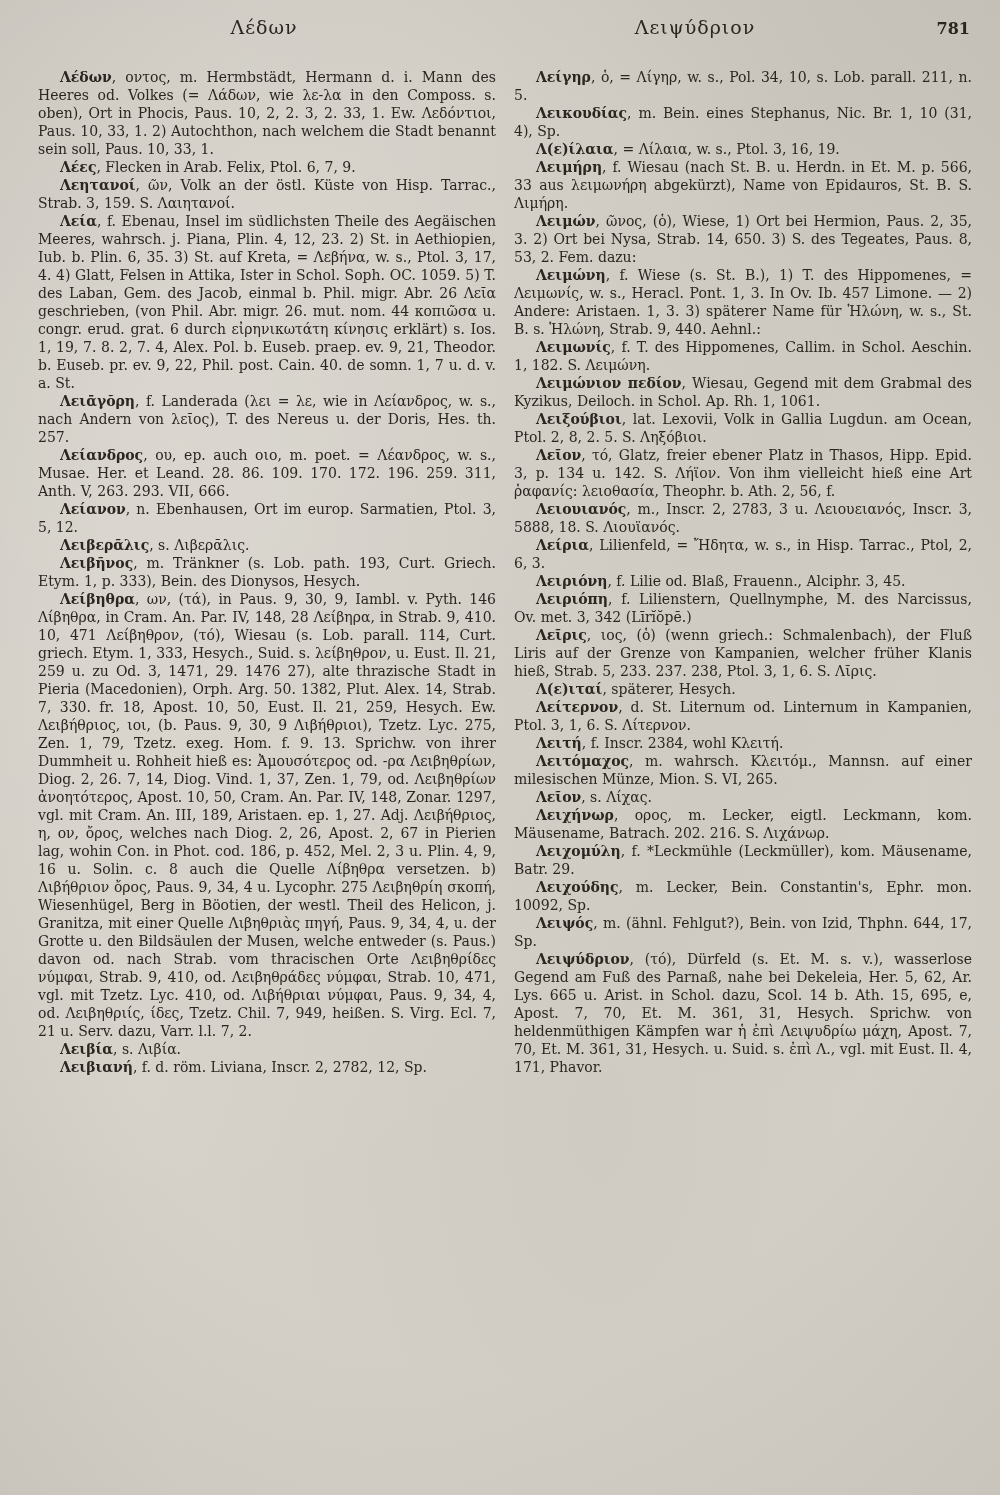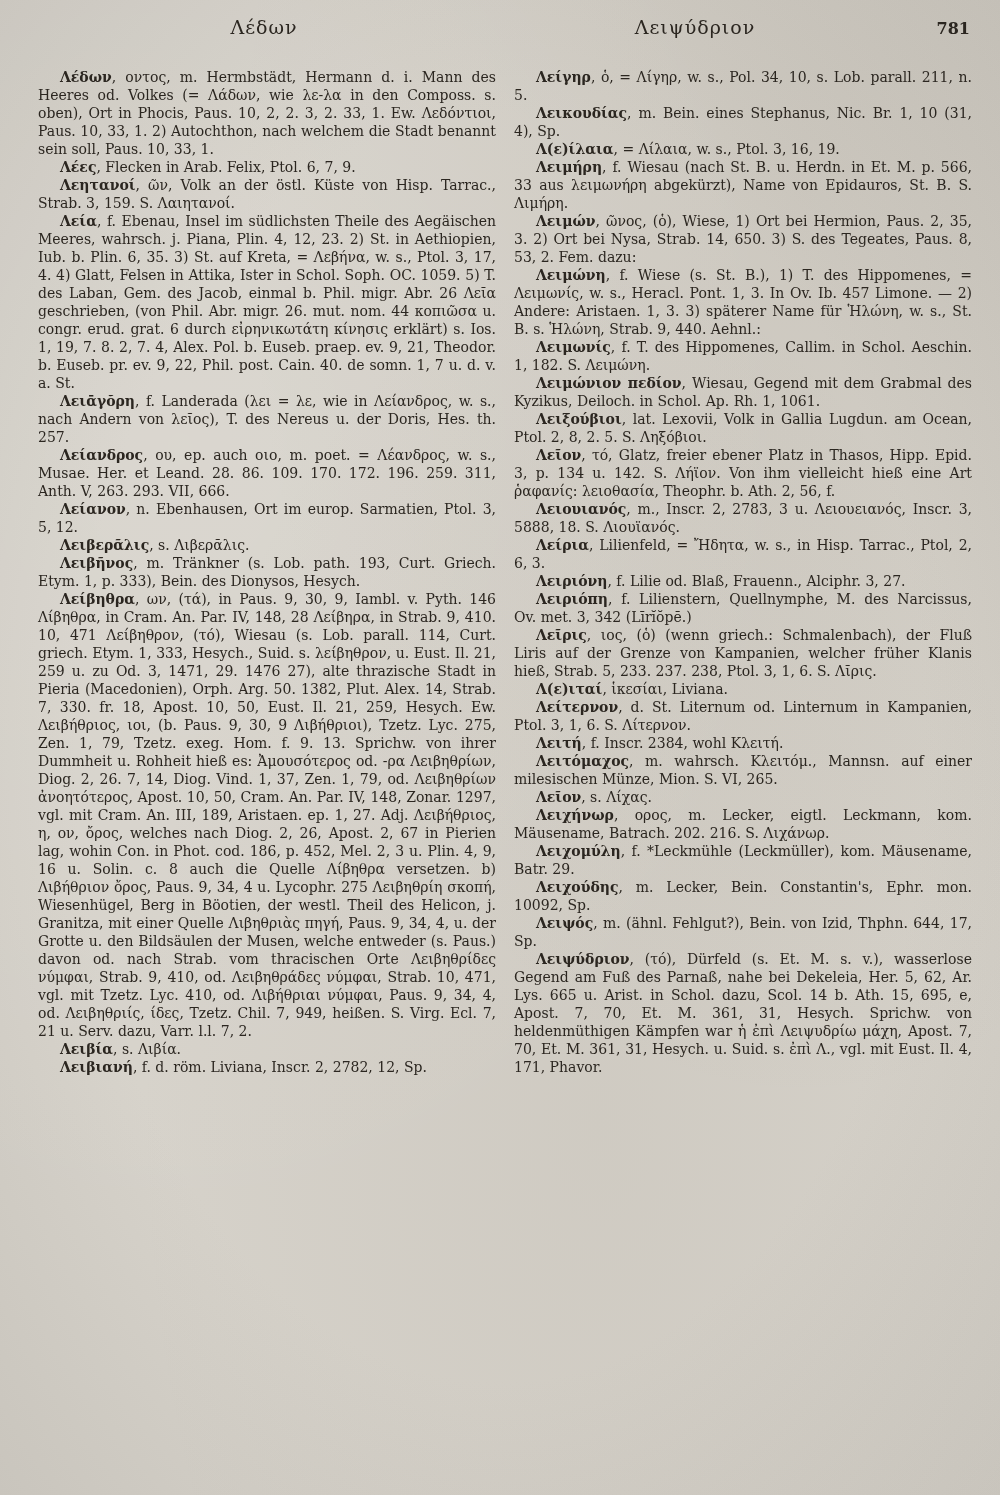--- a/index.html
+++ b/index.html
@@ -69,24 +69,24 @@
         <p class="entry"><span class="hw">Λ(ε)ίλαια</span><span class="bd">, = Λίλαια, w. s., Ptol. 3, 16, 19.</span></p>
         <p class="entry"><span class="hw">Λειμήρη</span><span class="bd">, f. Wiesau (nach St. B. u. Herdn. in Et. M. p. 566, 33 aus λειμωνήρη abgekürzt), Name von Epidauros, St. B. S. Λιμήρη.</span></p>
         <p class="entry"><span class="hw">Λειμών</span><span class="bd">, ῶνος, (ὁ), Wiese, 1) Ort bei Hermion, Paus. 2, 35, 3. 2) Ort bei Nysa, Strab. 14, 650. 3) S. des Tegeates, Paus. 8, 53, 2. Fem. dazu:</span></p>
         <p class="entry"><span class="hw">Λειμώνη</span><span class="bd">, f. Wiese (s. St. B.), 1) T. des Hippomenes, = Λειμωνίς, w. s., Heracl. Pont. 1, 3. In Ov. Ib. 457 Limone. — 2) Andere: Aristaen. 1, 3. 3) späterer Name für Ἡλώνη, w. s., St. B. s. Ἡλώνη, Strab. 9, 440. Aehnl.:</span></p>
         <p class="entry"><span class="hw">Λειμωνίς</span><span class="bd">, f. T. des Hippomenes, Callim. in Schol. Aeschin. 1, 182. S. Λειμώνη.</span></p>
         <p class="entry"><span class="hw">Λειμώνιον πεδίον</span><span class="bd">, Wiesau, Gegend mit dem Grabmal des Kyzikus, Deiloch. in Schol. Ap. Rh. 1, 1061.</span></p>
         <p class="entry"><span class="hw">Λειξούβιοι</span><span class="bd">, lat. Lexovii, Volk in Gallia Lugdun. am Ocean, Ptol. 2, 8, 2. 5. S. Ληξόβιοι.</span></p>
         <p class="entry"><span class="hw">Λεῖον</span><span class="bd">, τό, Glatz, freier ebener Platz in Thasos, Hipp. Epid. 3, p. 134 u. 142. S. Λήϊον. Von ihm vielleicht hieß eine Art ῥαφανίς: λειοθασία, Theophr. b. Ath. 2, 56, f.</span></p>
         <p class="entry"><span class="hw">Λειουιανός</span><span class="bd">, m., Inscr. 2, 2783, 3 u. Λειουειανός, Inscr. 3, 5888, 18. S. Λιουϊανός.</span></p>
         <p class="entry"><span class="hw">Λείρια</span><span class="bd">, Lilienfeld, = Ἤδητα, w. s., in Hisp. Tarrac., Ptol, 2, 6, 3.</span></p>
-        <p class="entry"><span class="hw">Λειριόνη</span><span class="bd">, f. Lilie od. Blaß, Frauenn., Alciphr. 3, 27.</span></p>
+        <p class="entry"><span class="hw">Λειριόνη</span><span class="bd">, f. Lilie od. Blaß, Frauenn., Alciphr. 3, 45.</span></p>
         <p class="entry"><span class="hw">Λειριόπη</span><span class="bd">, f. Lilienstern, Quellnymphe, M. des Narcissus, Ov. met. 3, 342 (Līrĭŏpē.)</span></p>
         <p class="entry"><span class="hw">Λεῖρις</span><span class="bd">, ιος, (ὁ) (wenn griech.: Schmalenbach), der Fluß Liris auf der Grenze von Kampanien, welcher früher Klanis hieß, Strab. 5, 233. 237. 238, Ptol. 3, 1, 6. S. Λῖρις.</span></p>
-        <p class="entry"><span class="hw">Λ(ε)ιταί</span><span class="bd">, ἱκεσίαι, Liviana.</span></p>
+        <p class="entry"><span class="hw">Λ(ε)ιταί</span><span class="bd">, späterer, Hesych.</span></p>
         <p class="entry"><span class="hw">Λείτερνον</span><span class="bd">, d. St. Liternum od. Linternum in Kampanien, Ptol. 3, 1, 6. S. Λίτερνον.</span></p>
         <p class="entry"><span class="hw">Λειτή</span><span class="bd">, f. Inscr. 2384, wohl Κλειτή.</span></p>
         <p class="entry"><span class="hw">Λειτόμαχος</span><span class="bd">, m. wahrsch. Κλειτόμ., Mannsn. auf einer milesischen Münze, Mion. S. VI, 265.</span></p>
         <p class="entry"><span class="hw">Λεῖον</span><span class="bd">, s. Λίχας.</span></p>
         <p class="entry"><span class="hw">Λειχήνωρ</span><span class="bd">, ορος, m. Lecker, eigtl. Leckmann, kom. Mäusename, Batrach. 202. 216. S. Λιχάνωρ.</span></p>
         <p class="entry"><span class="hw">Λειχομύλη</span><span class="bd">, f. *Leckmühle (Leckmüller), kom. Mäusename, Batr. 29.</span></p>
         <p class="entry"><span class="hw">Λειχούδης</span><span class="bd">, m. Lecker, Bein. Constantin's, Ephr. mon. 10092, Sp.</span></p>
         <p class="entry"><span class="hw">Λειψός</span><span class="bd">, m. (ähnl. Fehlgut?), Bein. von Izid, Thphn. 644, 17, Sp.</span></p>
         <p class="entry"><span class="hw">Λειψύδριον</span><span class="bd">, (τό), Dürfeld (s. Et. M. s. v.), wasserlose Gegend am Fuß des Parnaß, nahe bei Dekeleia, Her. 5, 62, Ar. Lys. 665 u. Arist. in Schol. dazu, Scol. 14 b. Ath. 15, 695, e, Apost. 7, 70, Et. M. 361, 31, Hesych. Sprichw. von heldenmüthigen Kämpfen war ἡ ἐπὶ Λειψυδρίω μάχη, Apost. 7, 70, Et. M. 361, 31, Hesych. u. Suid. s. ἐπὶ Λ., vgl. mit Eust. Il. 4, 171, Phavor.</span></p>
       </div>

